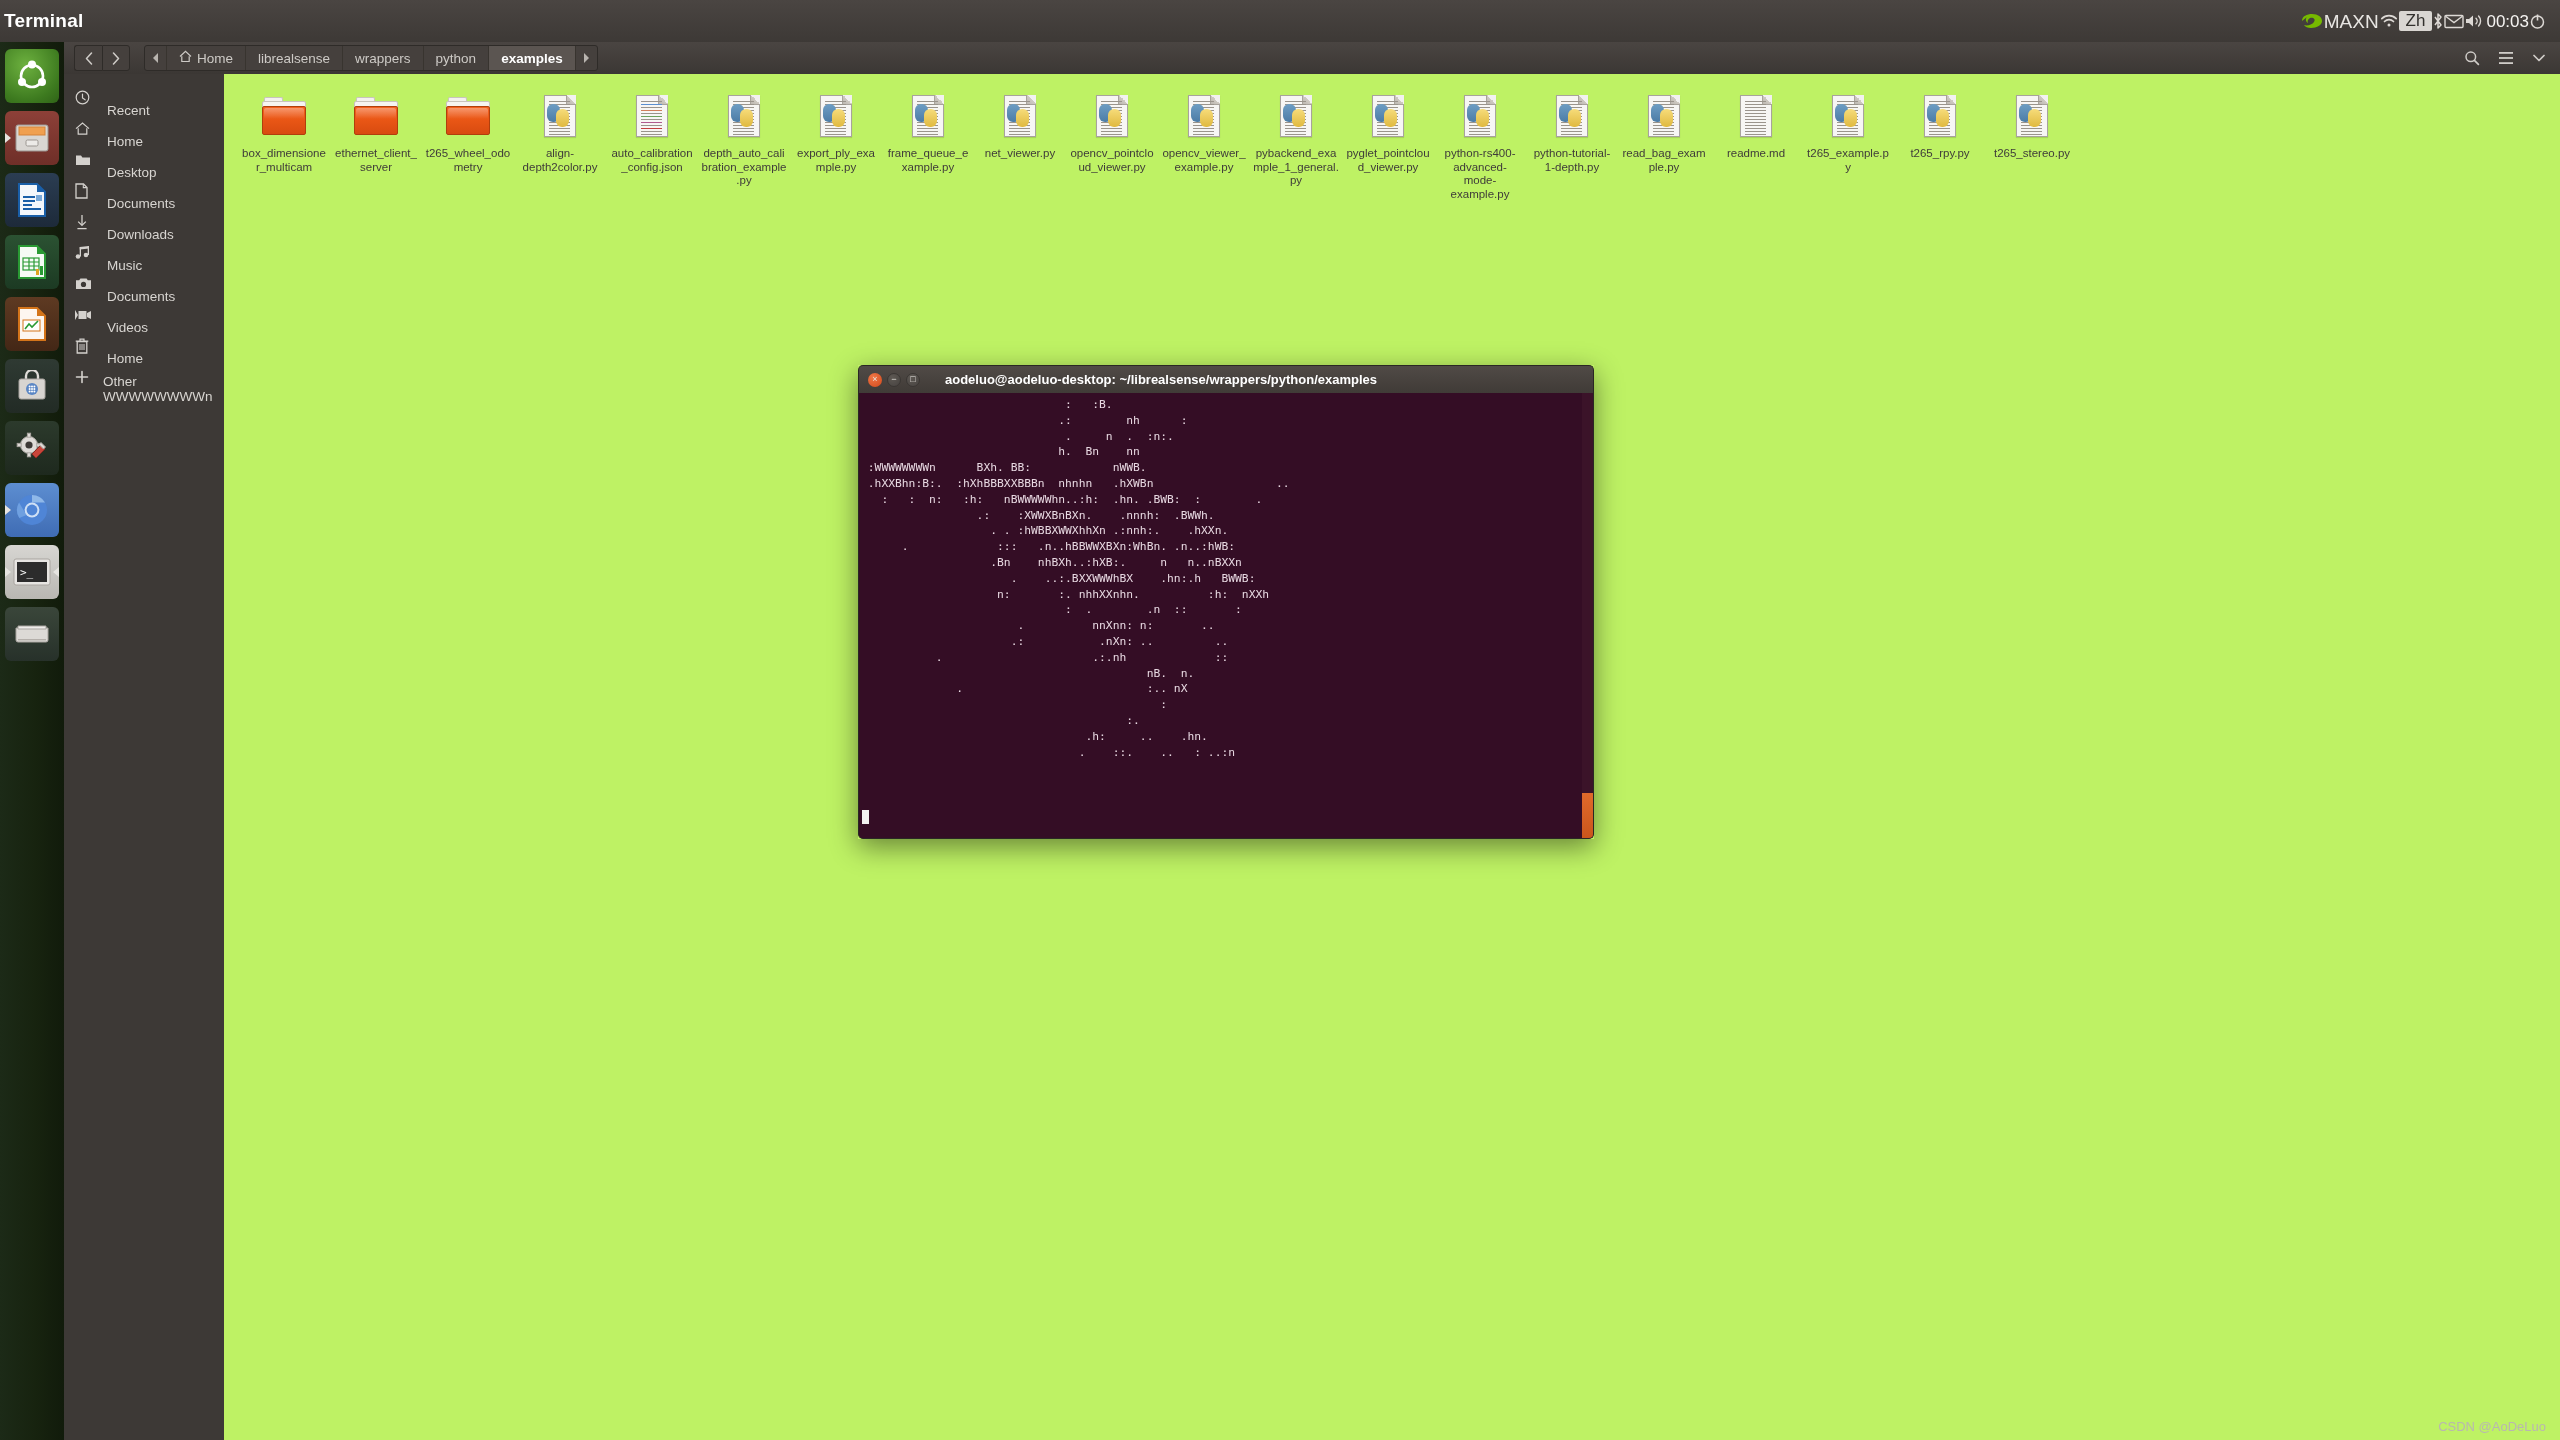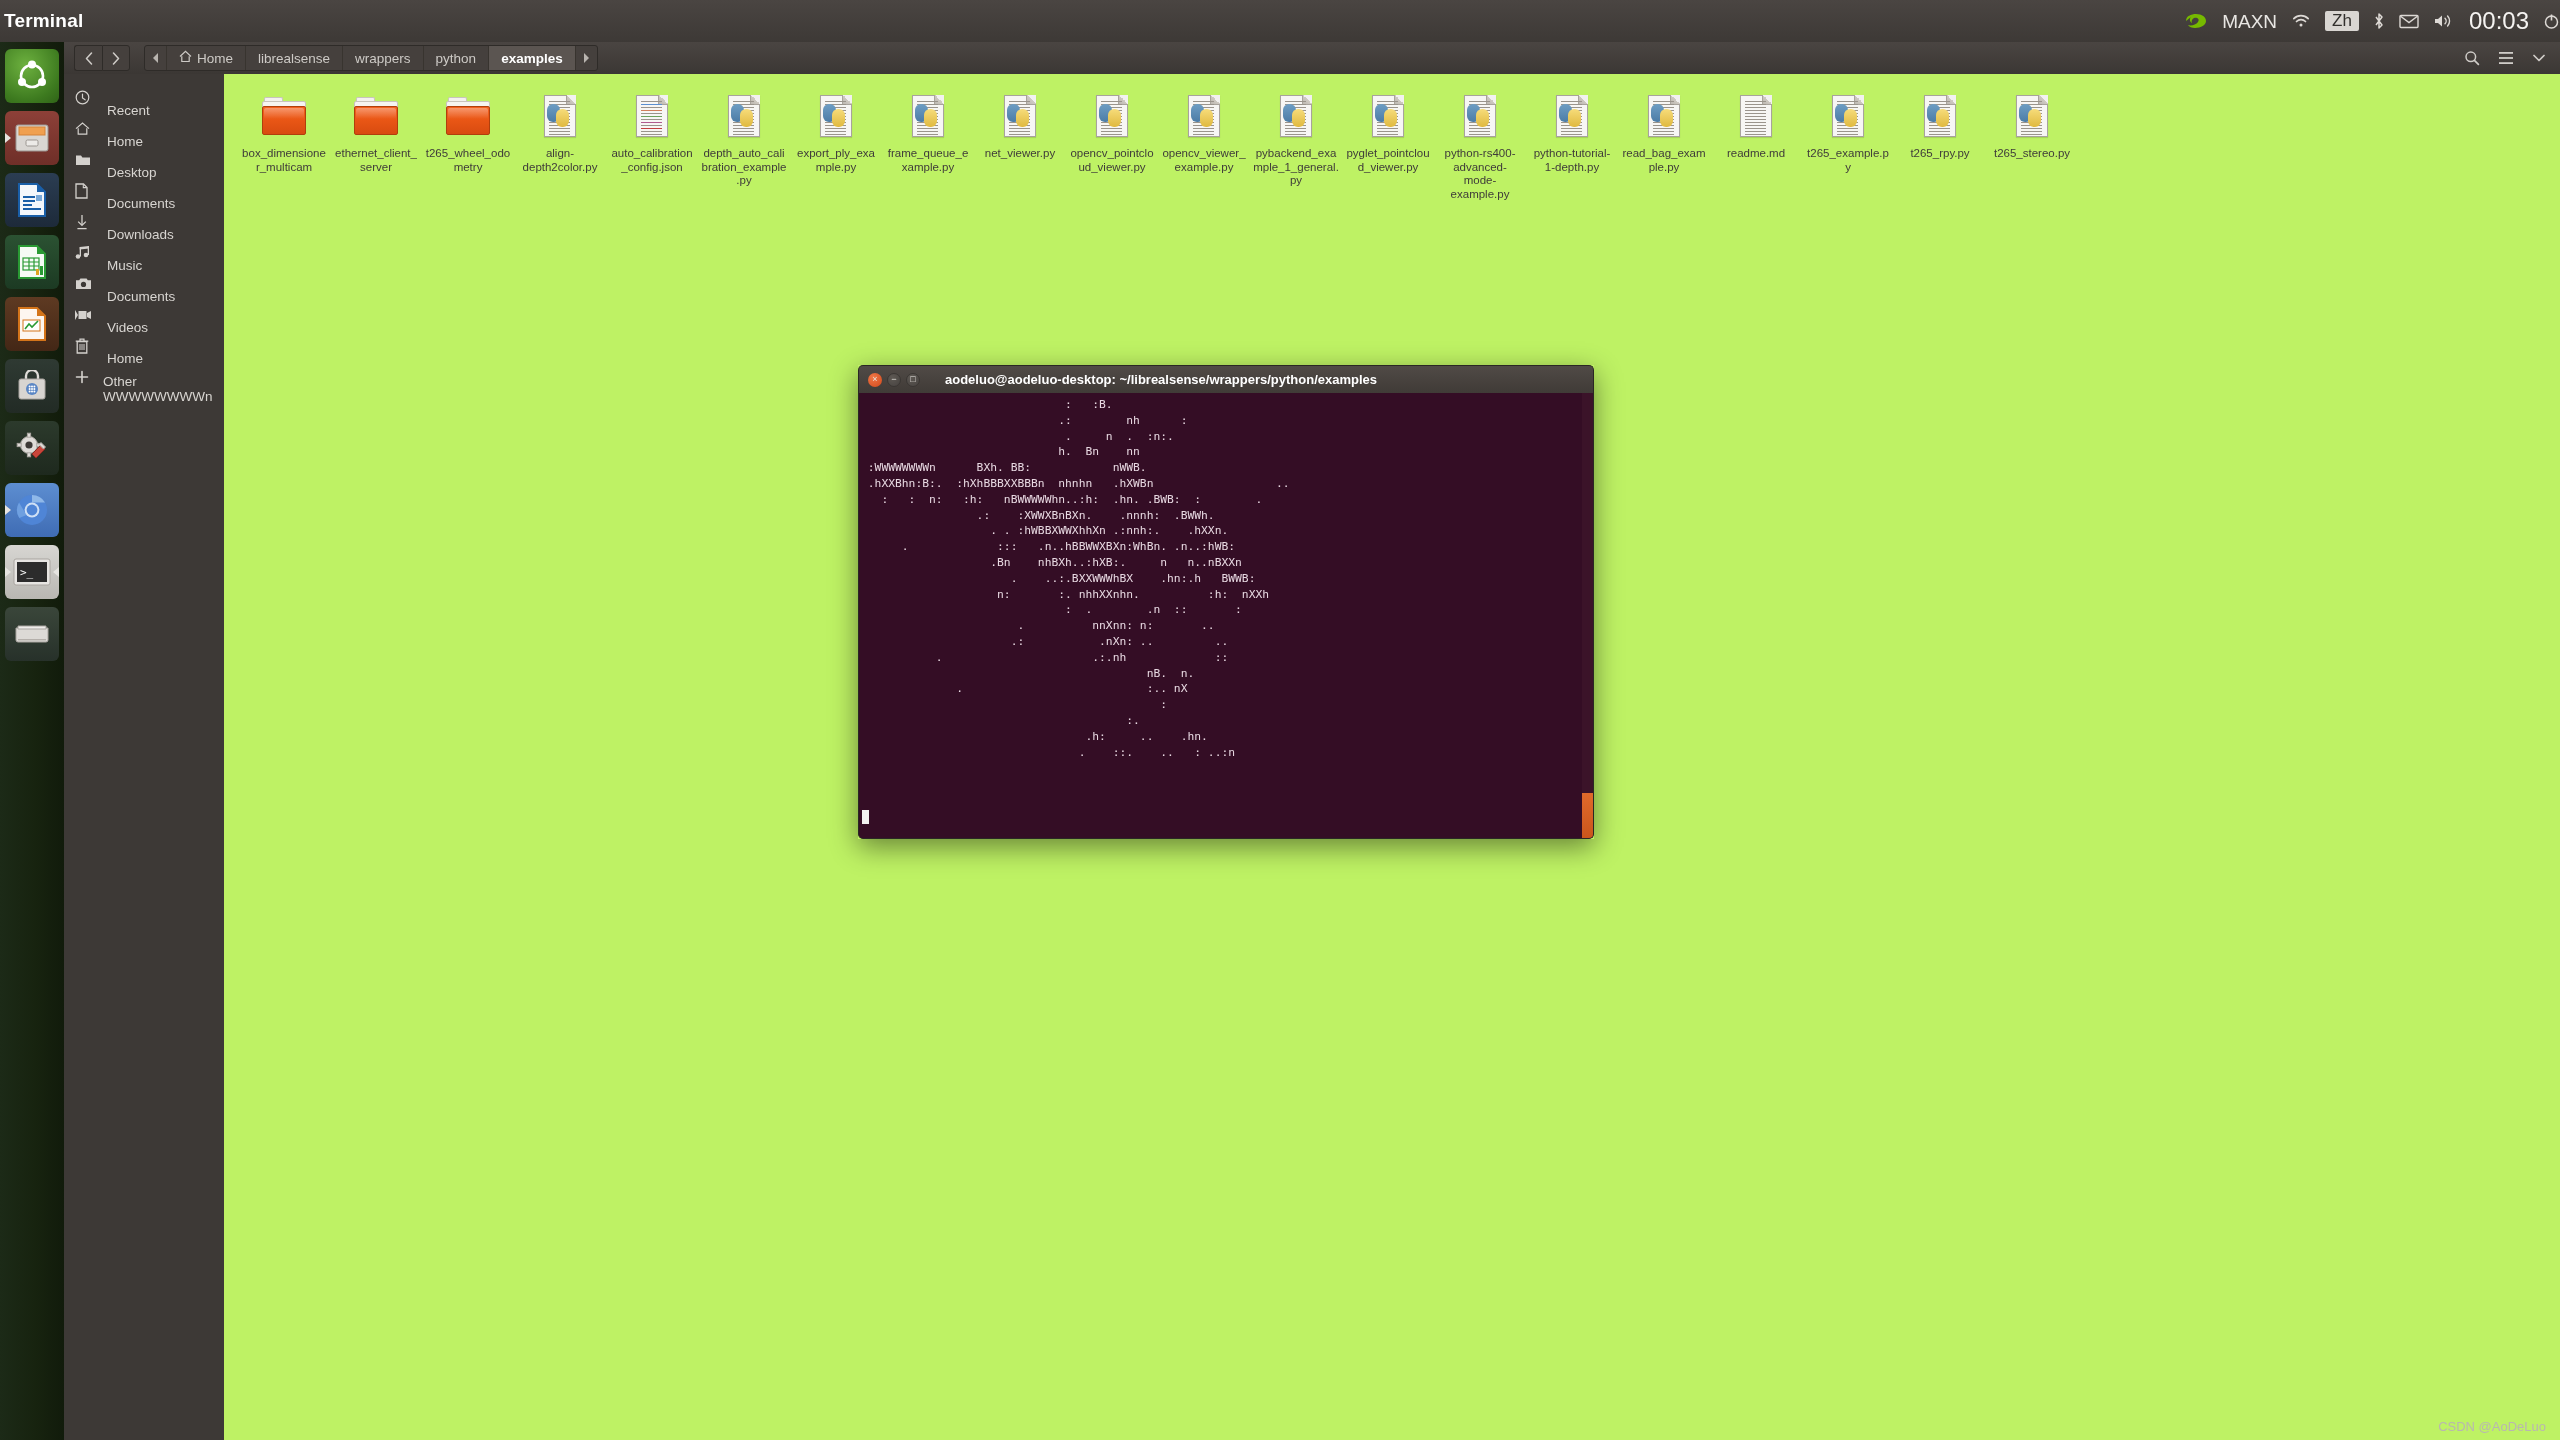--- a/index.html
+++ b/index.html
@@ -13,28 +13,28 @@
   
   #top-panel {
     position: absolute; left: 0; top: 0; width: 2560px; height: 42px;
     background: linear-gradient(to bottom, #4a4542 0%, #3d3936 100%);
     display: flex; align-items: center; color: #f2f1f0;
   }
   #panel-title {
     margin-left: 4px; font-size: 19px; font-weight: bold; color: #ffffff;
     letter-spacing: .2px;
   }
-  #tray { margin-left: auto; display: flex; align-items: center; gap: 14px; padding-right: 0; }
+  #tray { margin-left: auto; display: flex; align-items: center; padding-right: 14px; }
   .tray-item { display: flex; align-items: center; font-size: 19px; color: #e8e6e3; line-height: 1; }
   .tray-item svg { display: block; }
   #tray-im {
     background: #d9d6d2; color: #32302d; font-size: 17px;
     padding: 1px 7px 2px; border-radius: 2px; font-weight: normal;
   }
-  #tray-clock { font-size: 24px; color: #f5f3f1; }
+  #tray-clock { font-size: 17px; color: #f5f3f1; }
 
   
   #launcher {
     position: absolute; left: 0; top: 42px; width: 64px; height: 1398px;
     background: linear-gradient(to right, #1c2a17 0%, #17230f 55%, #111b0b 100%);
   }
   .launcher-icon {
     position: relative; width: 54px; height: 54px; margin: 8px auto 0;
     border-radius: 6px; display: flex; align-items: center; justify-content: center;
     overflow: hidden;

